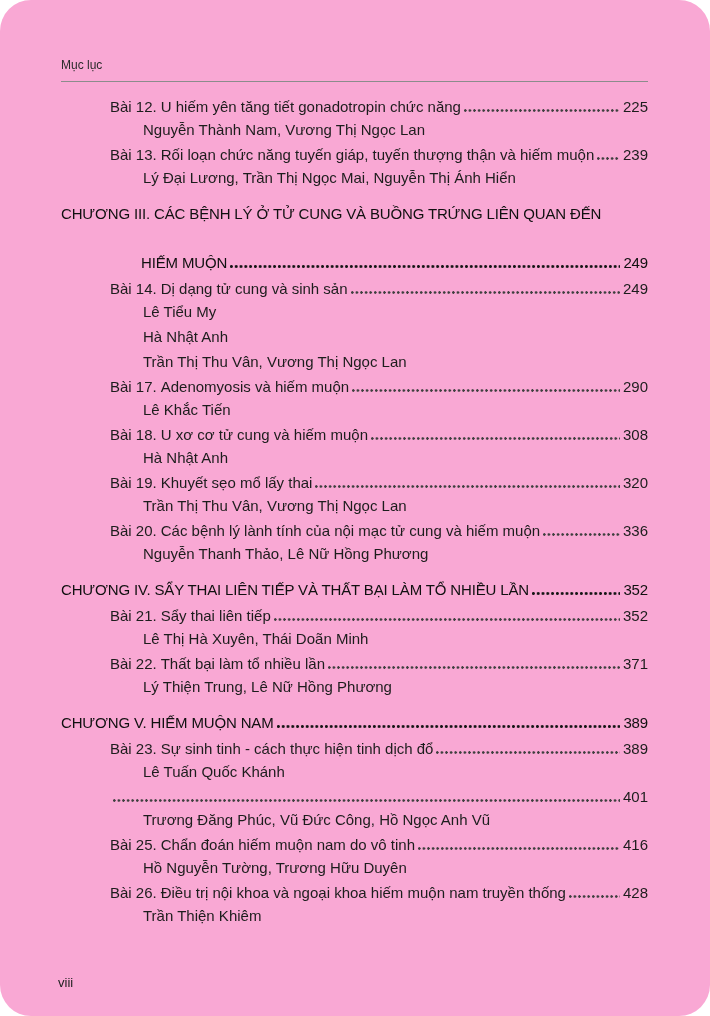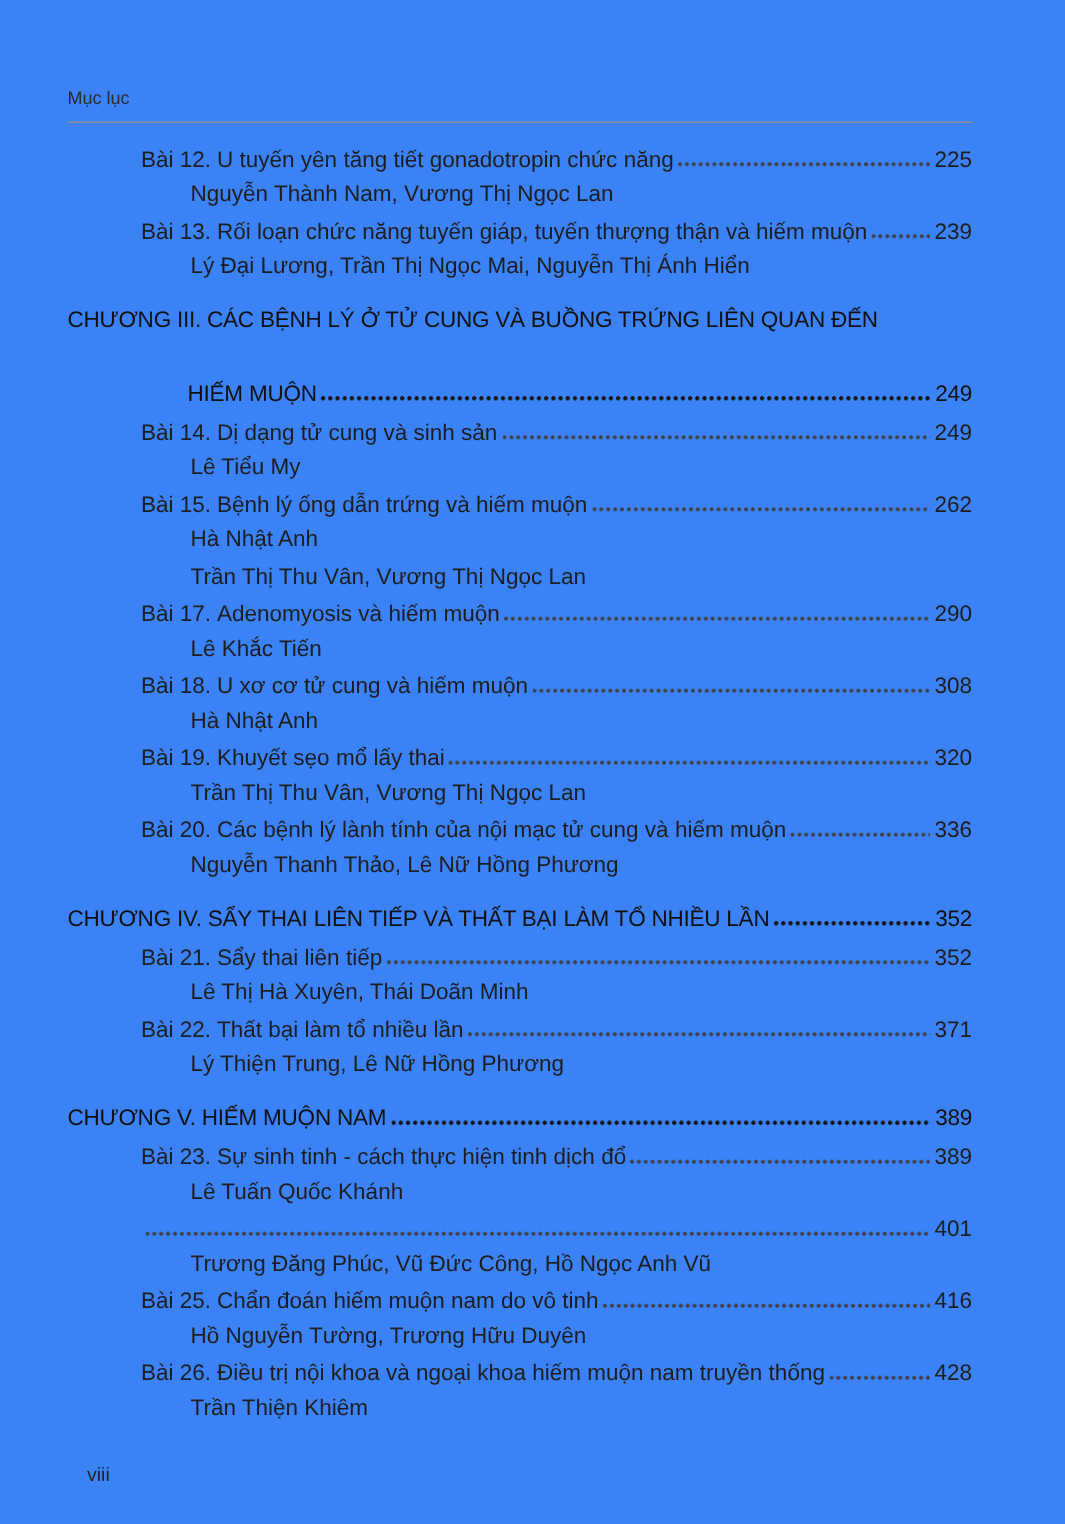--- a/index.html
+++ b/index.html
@@ -1,25 +1,26 @@
 <!DOCTYPE html>
 <html><head>
 <meta charset="utf-8">
 <style>
   html, body { margin: 0; padding: 0; background: #ffffff; }
   .page {
     position: relative;
     width: 710px;
     height: 1016px;
-    background: #3b82f6;
+    background: #f9a8d4;
     box-sizing: border-box;
-    padding: 58px 62px 0 45px;
+    padding: 58px 62px 0 61px;
     font-family: "Liberation Sans", sans-serif;
     color: #1d1d1d;
     overflow: hidden;
+    border-radius: 31px;
   }
   .running-head {
     font-size: 12px;
     line-height: 14px;
     color: #2b2b2b;
   }
   .head-rule {
     border: none;
     border-top: 1.4px solid #8c8c8c;
     margin: 9px 0 0 0;
@@ -75,21 +76,21 @@
 <body>
 
 <div class="page">
 
   <div class="running-head">Mục lục</div>
   <hr class="head-rule">
 
   <div class="toc" id="toc-list">
   <div class="entry">
     <div class="row">
-      <span class="entry-text"><span class="entry-label">Bài 12.</span><span class="entry-title">U tuyến yên tăng tiết gonadotropin chức năng</span></span>
+      <span class="entry-text"><span class="entry-label">Bài 12.</span><span class="entry-title">U hiếm yên tăng tiết gonadotropin chức năng</span></span>
       <span class="leader"></span>
       <span class="page-num">225</span>
     </div>
     <div class="authors">Nguyễn Thành Nam, Vương Thị Ngọc Lan</div>
   </div>
 
   <div class="entry">
     <div class="row">
       <span class="entry-text"><span class="entry-label">Bài 13.</span><span class="entry-title">Rối loạn chức năng tuyến giáp, tuyến thượng thận và hiếm muộn</span></span>
       <span class="leader"></span>
@@ -113,25 +114,20 @@
   <div class="entry">
     <div class="row">
       <span class="entry-text"><span class="entry-label">Bài 14.</span><span class="entry-title">Dị dạng tử cung và sinh sản</span></span>
       <span class="leader"></span>
       <span class="page-num">249</span>
     </div>
     <div class="authors">Lê Tiểu My</div>
   </div>
 
   <div class="entry">
-    <div class="row">
-      <span class="entry-text"><span class="entry-label">Bài 15.</span><span class="entry-title">Bệnh lý ống dẫn trứng và hiếm muộn</span></span>
-      <span class="leader"></span>
-      <span class="page-num">262</span>
-    </div>
     <div class="authors">Hà Nhật Anh</div>
   </div>
 
   <div class="entry">
     <div class="authors">Trần Thị Thu Vân, Vương Thị Ngọc Lan</div>
   </div>
 
   <div class="entry">
     <div class="row">
       <span class="entry-text"><span class="entry-label">Bài 17.</span><span class="entry-title">Adenomyosis và hiếm muộn</span></span>

